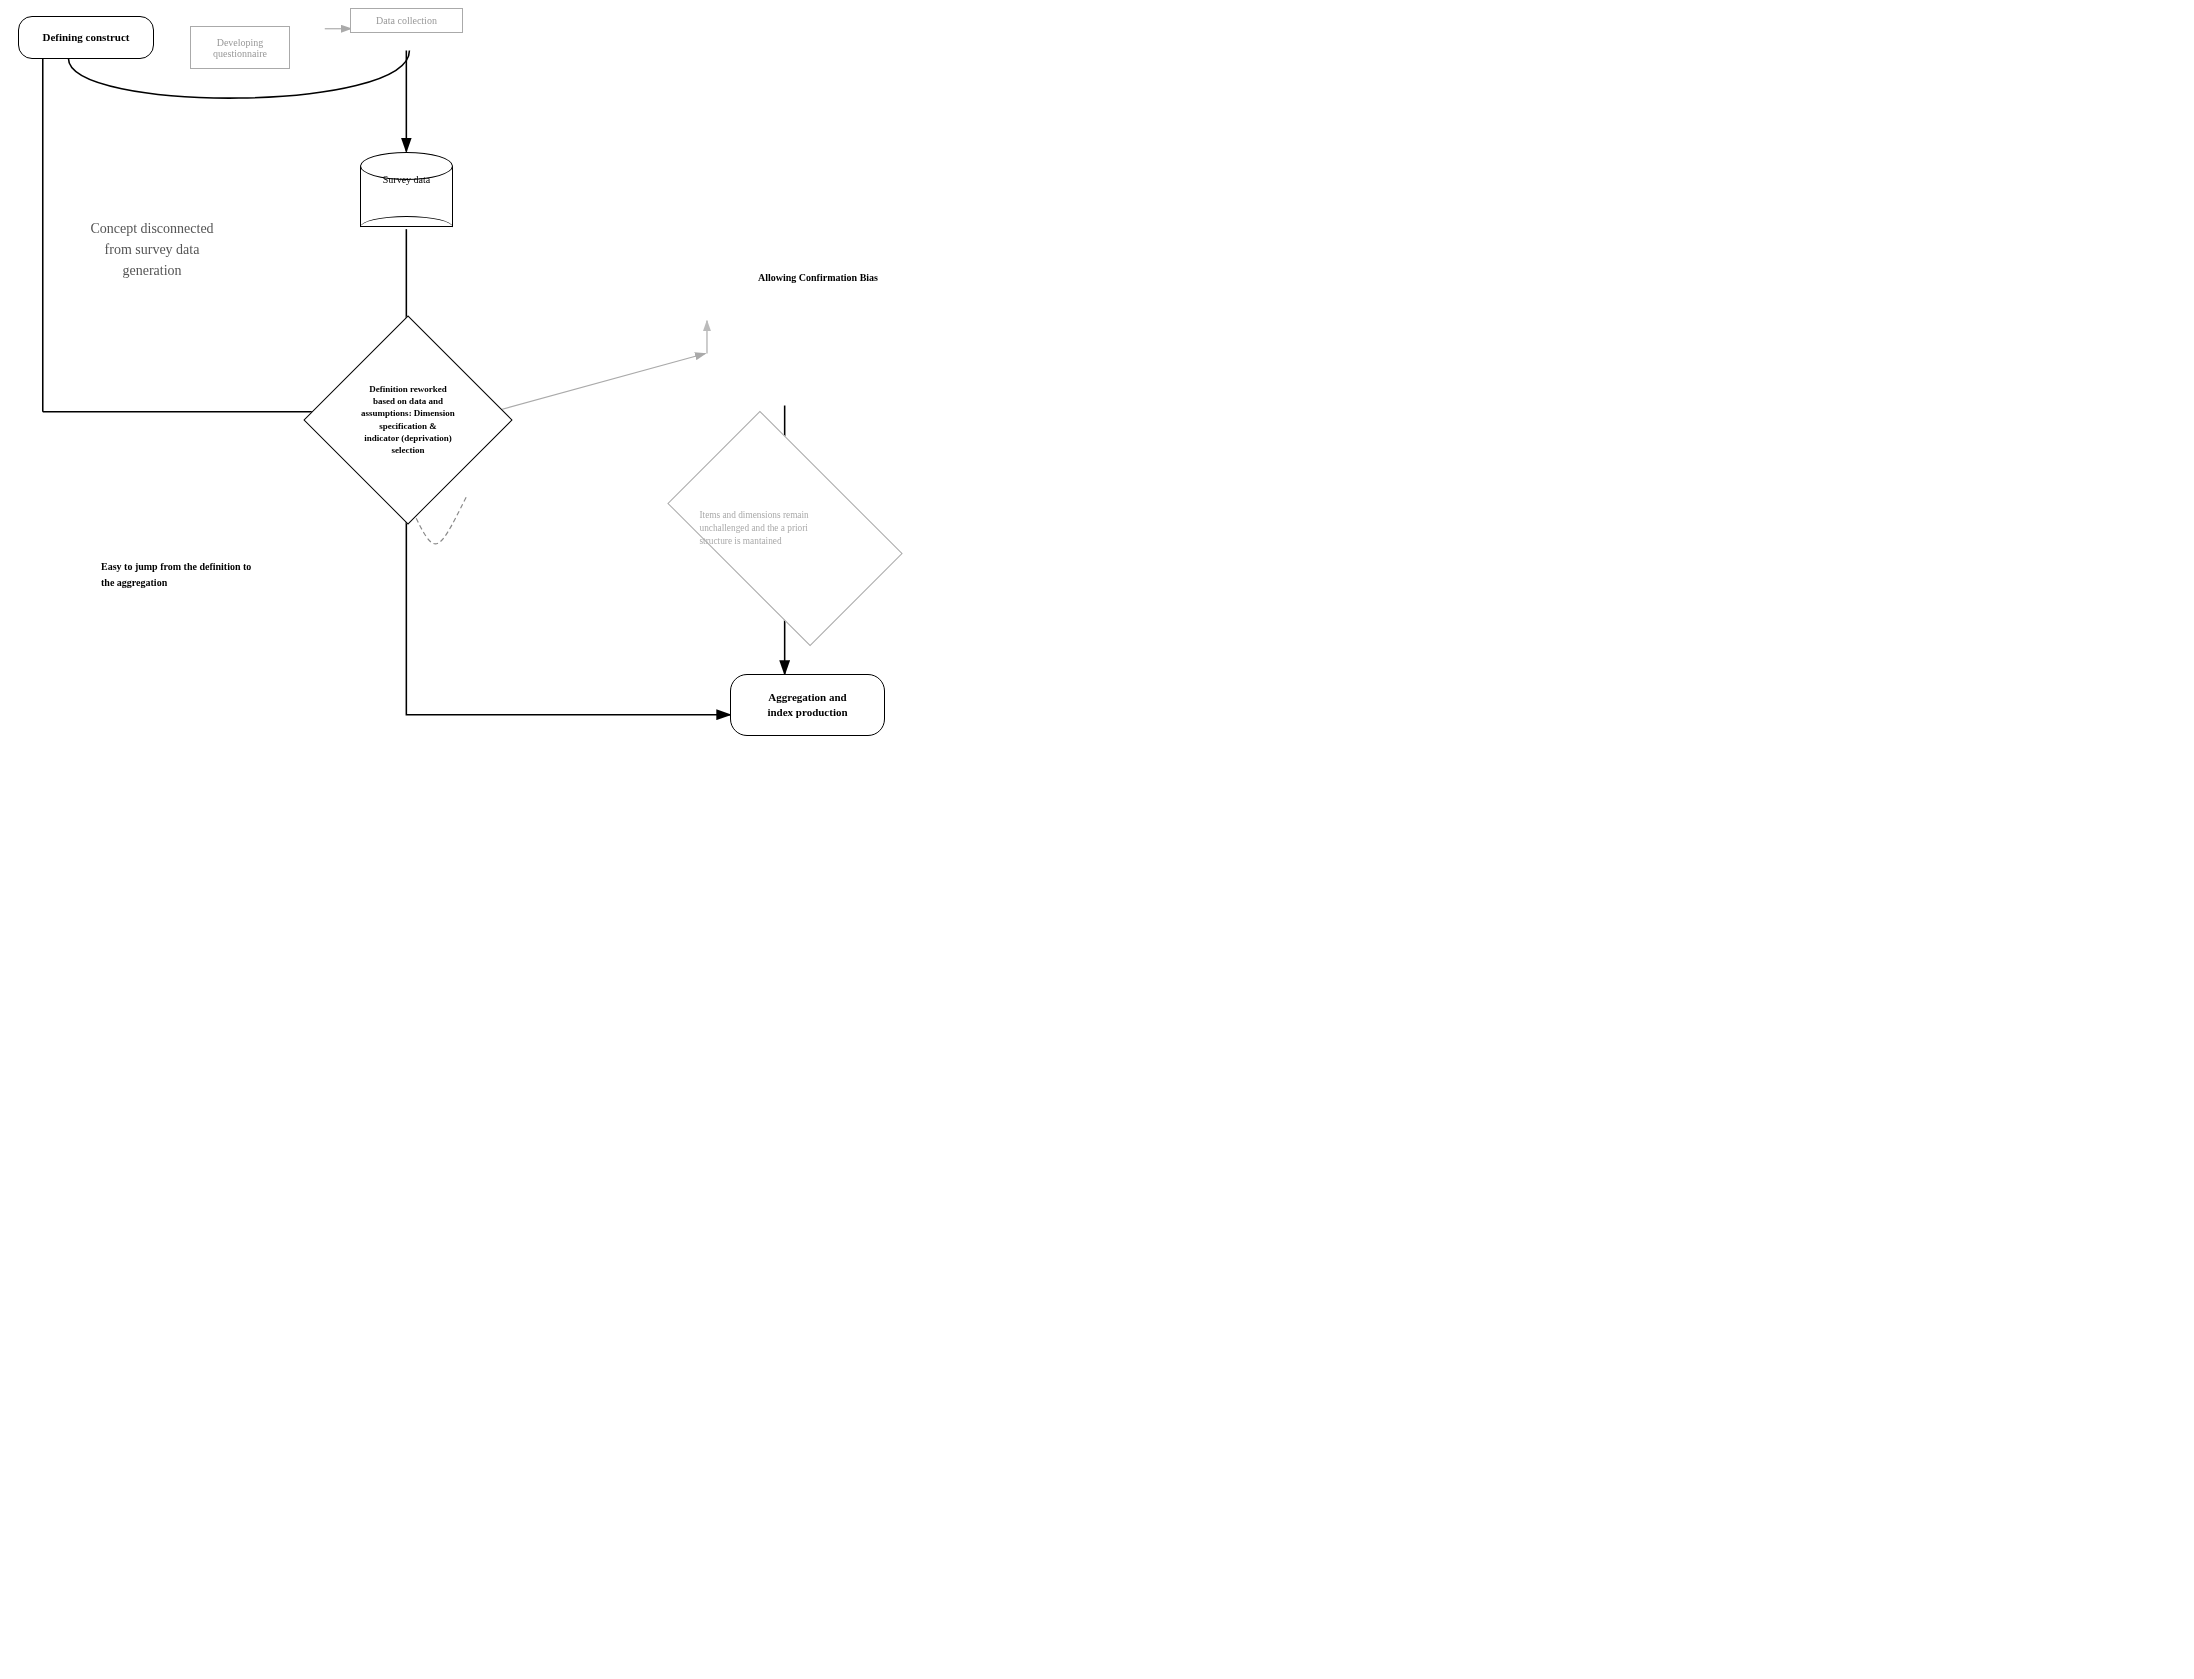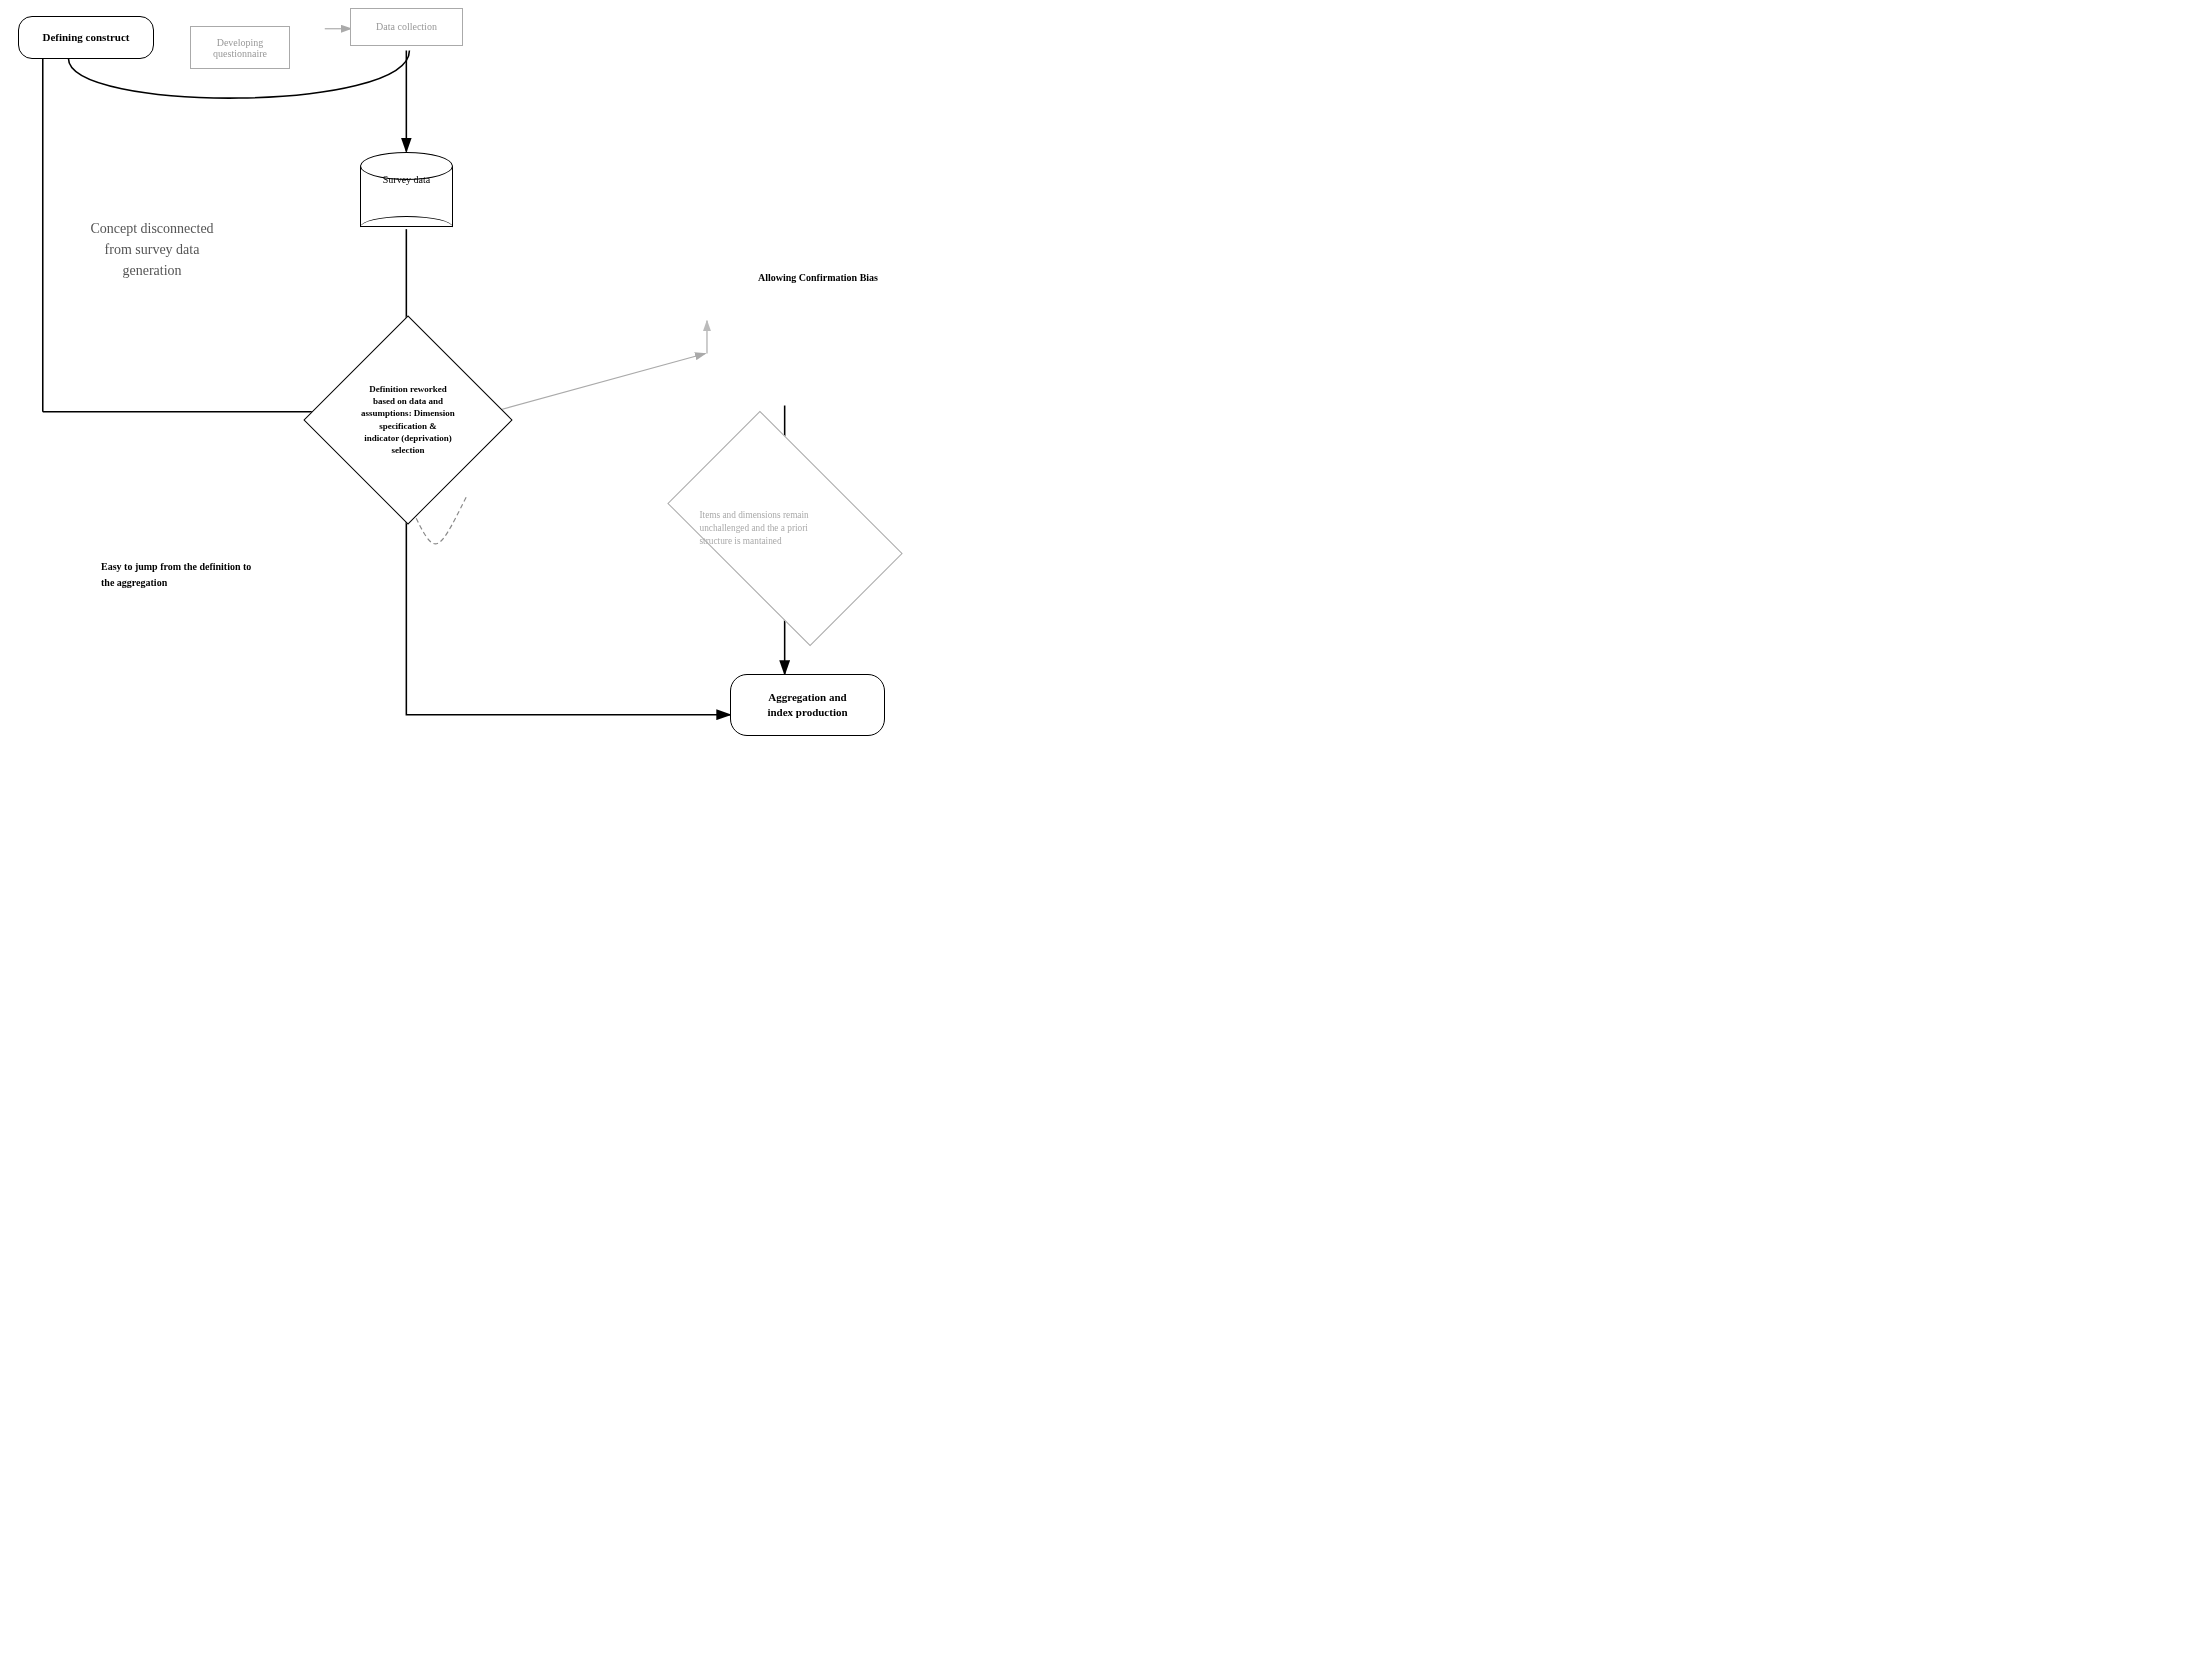--- a/index.html
+++ b/index.html
@@ -137,21 +137,21 @@
   </svg>
 
   <div class="node rounded-rect" style="left:18px; top:15.5px; width:136px; height:43px; border-width:1.9px; border-radius:14px;">
     <span style="font-size:11px; font-weight:bold;">Defining construct</span>
   </div>
 
   <div class="node rect" style="left:190px; top:26px; width:100px; height:43px;">
     <span style="font-size:10px; color:#999; text-align:center;">Developing questionnaire</span>
   </div>
 
-  <div class="node rect" style="left:350px; top:7.8px; width:113px; height:38px;">
+  <div class="node rect" style="left:350px; top:7.8px; width:113px; height:25px;">
     <span style="font-size:10px; color:#999;">Data collection</span>
   </div>
 
   <div style="position:absolute; left:360px; top:152px; width:93px; height:78px;padding-left:34px;">
 
     <div style="position:absolute; left:0; top:14px; width:93px; height:61px;
                 border-left:1.6px solid #000; border-right:1.6px solid #000; border-bottom:1.6px solid #000;
                 background:#fff;"></div>
 
     <div style="position:absolute; left:0; top:0; width:93px; height:28px;

